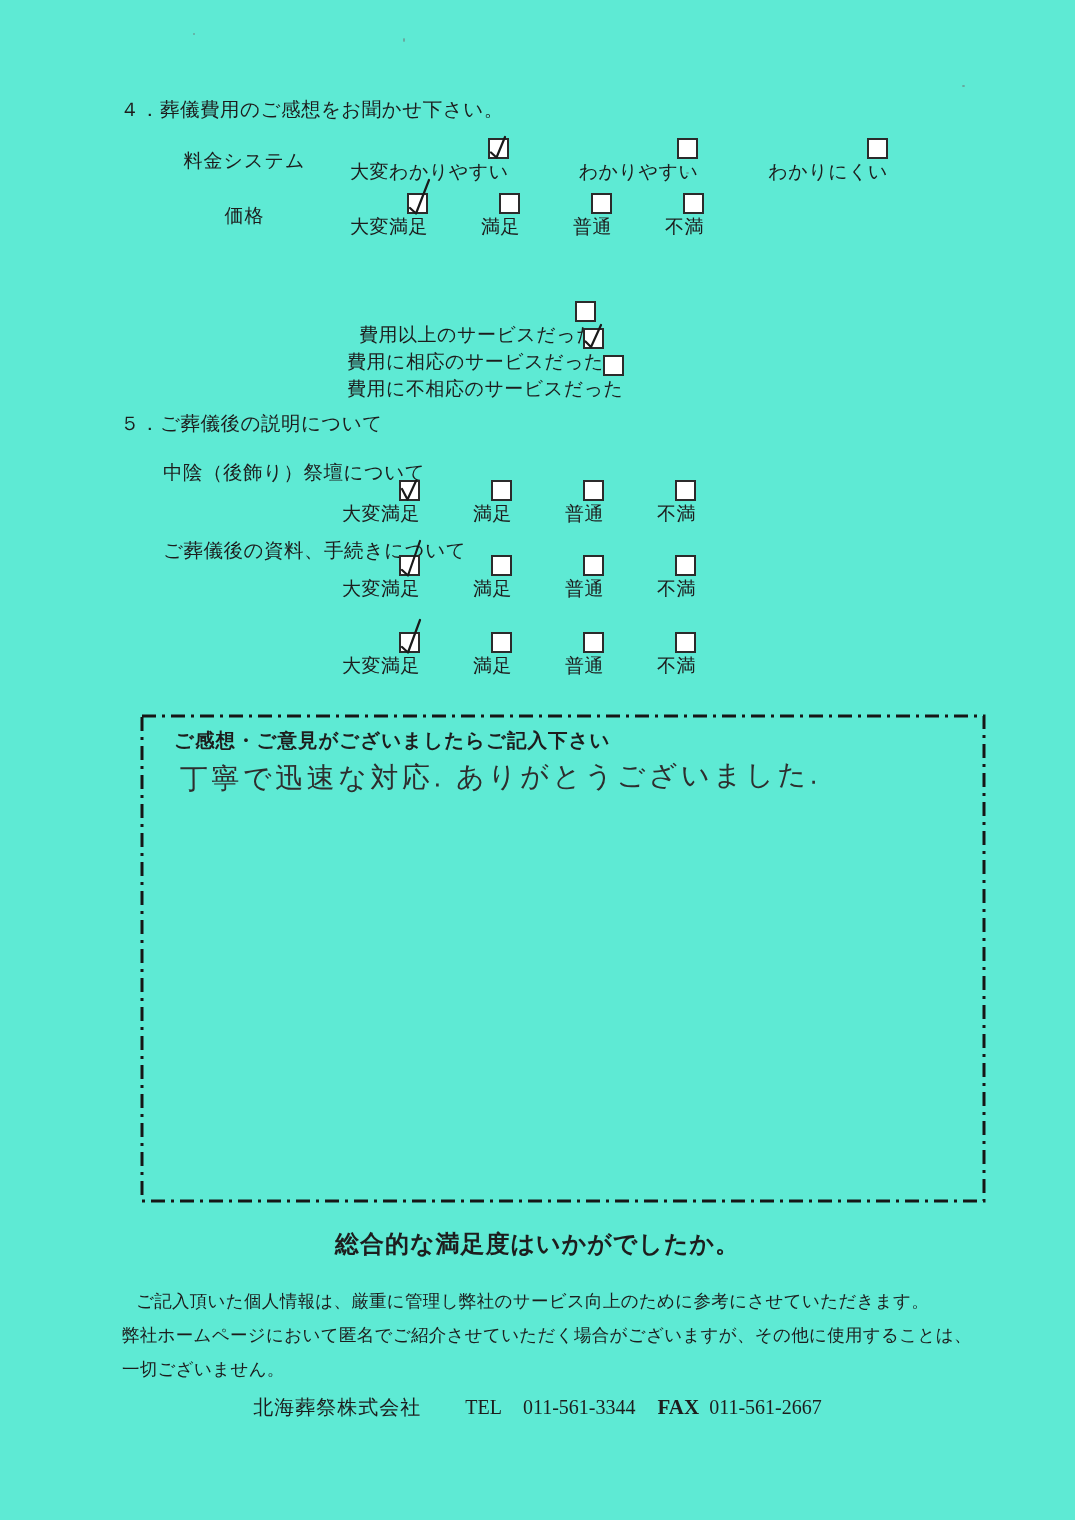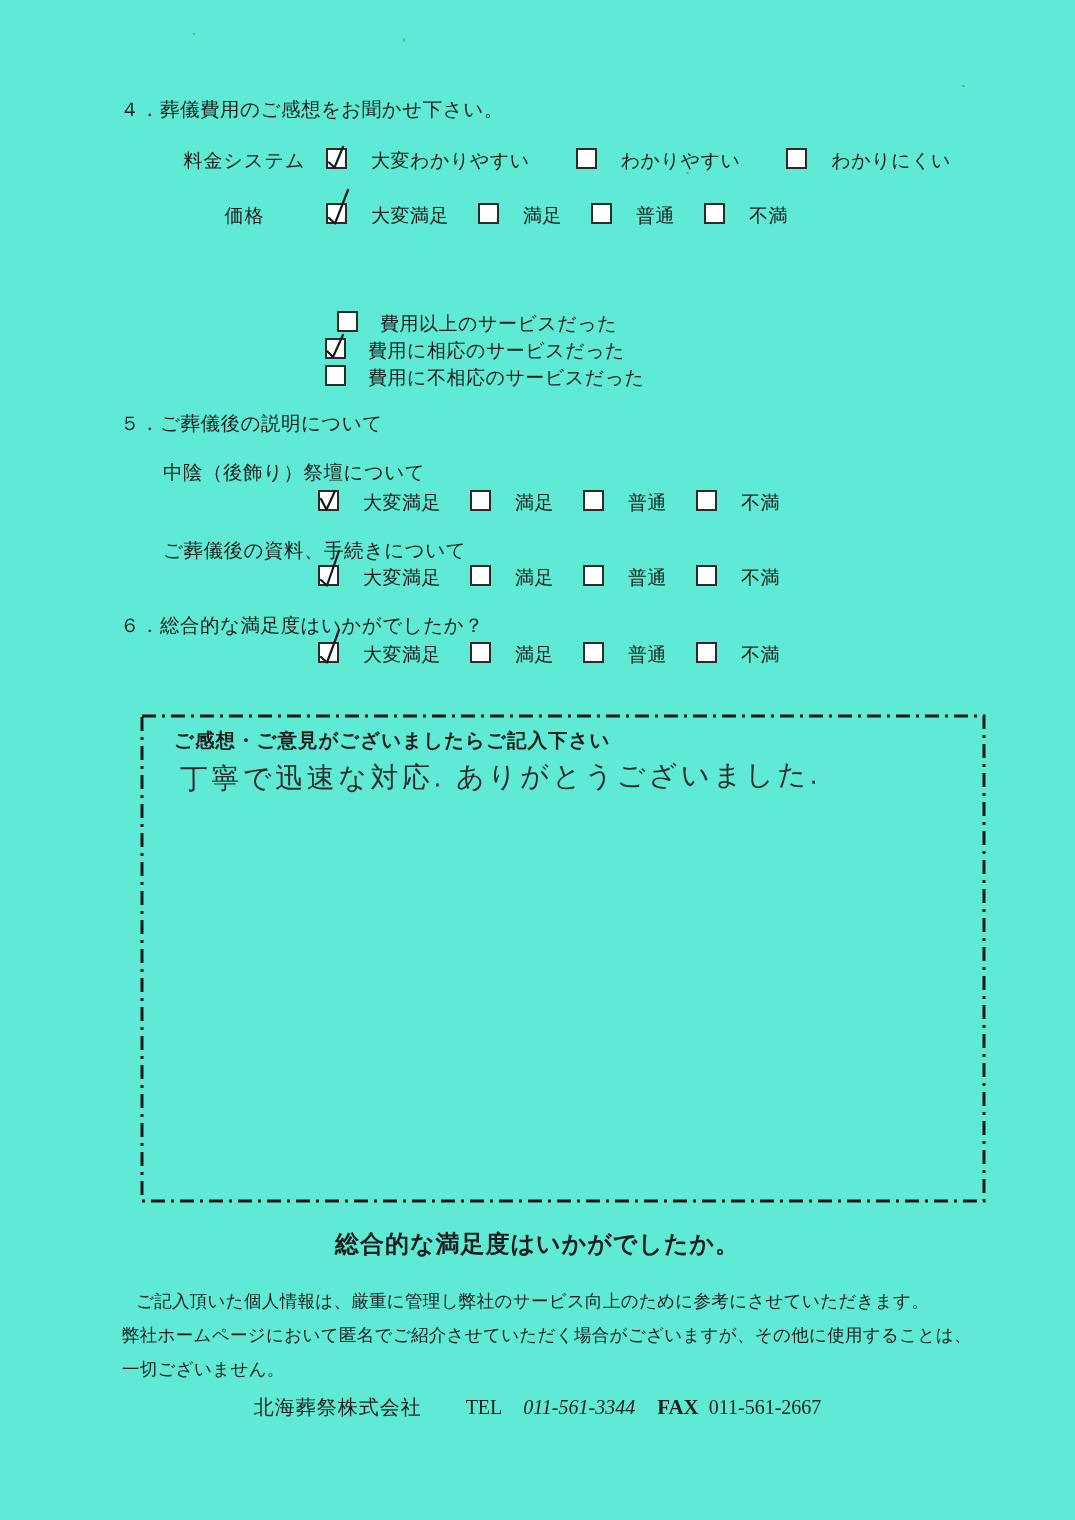--- a/index.html
+++ b/index.html
@@ -17,21 +17,21 @@
   #q4-title{top:96px;}
   #q5-title{top:410px;}
   #q6-title{top:612px;}
   .sub-label{position:absolute;left:163px;font-size:19.5px;letter-spacing:.5px;white-space:nowrap;}
   #q5-sub1-label{top:459px;}
   #q5-sub2-label{top:537px;}
 
   
   .opt-row{position:absolute;display:flex;align-items:center;height:26px;white-space:nowrap;}
   .row-label{width:163px;flex:none;font-size:19px;letter-spacing:1px;text-align:center;}
-  .opt{display:flex;align-items:flex-start;}
+  .opt{display:flex;align-items:flex-end;flex-direction:column;}
   .opt-label{font-size:19px;letter-spacing:.5px;margin-left:24px;}
   .row-fee .opt{margin-right:46px;}
   .row-price .opt{margin-right:29px;}
   .row-budget .opt{margin-right:40px;}
   .rate .opt{margin-right:29px;}
   .svc .opt-label{margin-left:22px;}
 
   #row-fee{top:148px;left:163px;}
   #row-price{top:203px;left:163px;}
   #row-budget{top:257px;left:326px;}
@@ -59,21 +59,21 @@
   }
 
   
   .closing{position:absolute;left:0;top:1228px;width:100%;text-align:center;font-size:24px;font-weight:bold;letter-spacing:1px;}
   .privacy{position:absolute;left:122px;top:1284px;width:880px;font-size:17.5px;line-height:34px;letter-spacing:.3px;}
   .privacy .pline:first-child{text-indent:14px;}
   .footer{position:absolute;left:0;top:1394px;width:100%;display:flex;justify-content:center;align-items:baseline;font-size:20px;white-space:nowrap;}
   .footer .company{letter-spacing:1px;margin-right:44px;}
   .footer .serif{font-family:"Liberation Serif", serif;}
   .footer .tel-group{margin-right:22px;}
-  .footer .tel-group .num{margin-left:21px;font-style:italic;}
+  .footer .tel-group .num{margin-left:21px;}
   .footer .fax-label{font-family:"Liberation Serif", serif;font-weight:bold;font-size:21px;margin-right:10px;}
 
   
   .speck{position:absolute;background:#6f6f6f;border-radius:50%;opacity:.55;}
   #speck-1{left:403px;top:38px;width:2px;height:4px;}
   #speck-2{left:193px;top:33px;width:2px;height:2px;}
   #speck-3{left:686px;top:172px;width:3px;height:2px;}
   #speck-4{left:247px;top:221px;width:3px;height:2px;}
   #speck-5{left:962px;top:85px;width:3px;height:2px;}
 </style>
@@ -201,21 +201,20 @@
     <span class="opt">
       <span class="cb" data-state="unchecked"></span>
       <span class="opt-label">普通</span>
     </span>
     <span class="opt">
       <span class="cb" data-state="unchecked"></span>
       <span class="opt-label">不満</span>
     </span>
   </div>
 
-  <div class="q-title" id="q6-title">６．総合的な満足度はいかがでしたか？</div>
   <div class="opt-row rate" id="q6-rate">
     <span class="opt">
       <span class="cb" data-state="checked">
           <svg class="tick" viewBox="0 0 26 34">
             <path d="M4 27 L10 32.5 L22 0"></path>
           </svg>
         </span>
       <span class="opt-label">大変満足</span>
     </span>
     <span class="opt">

